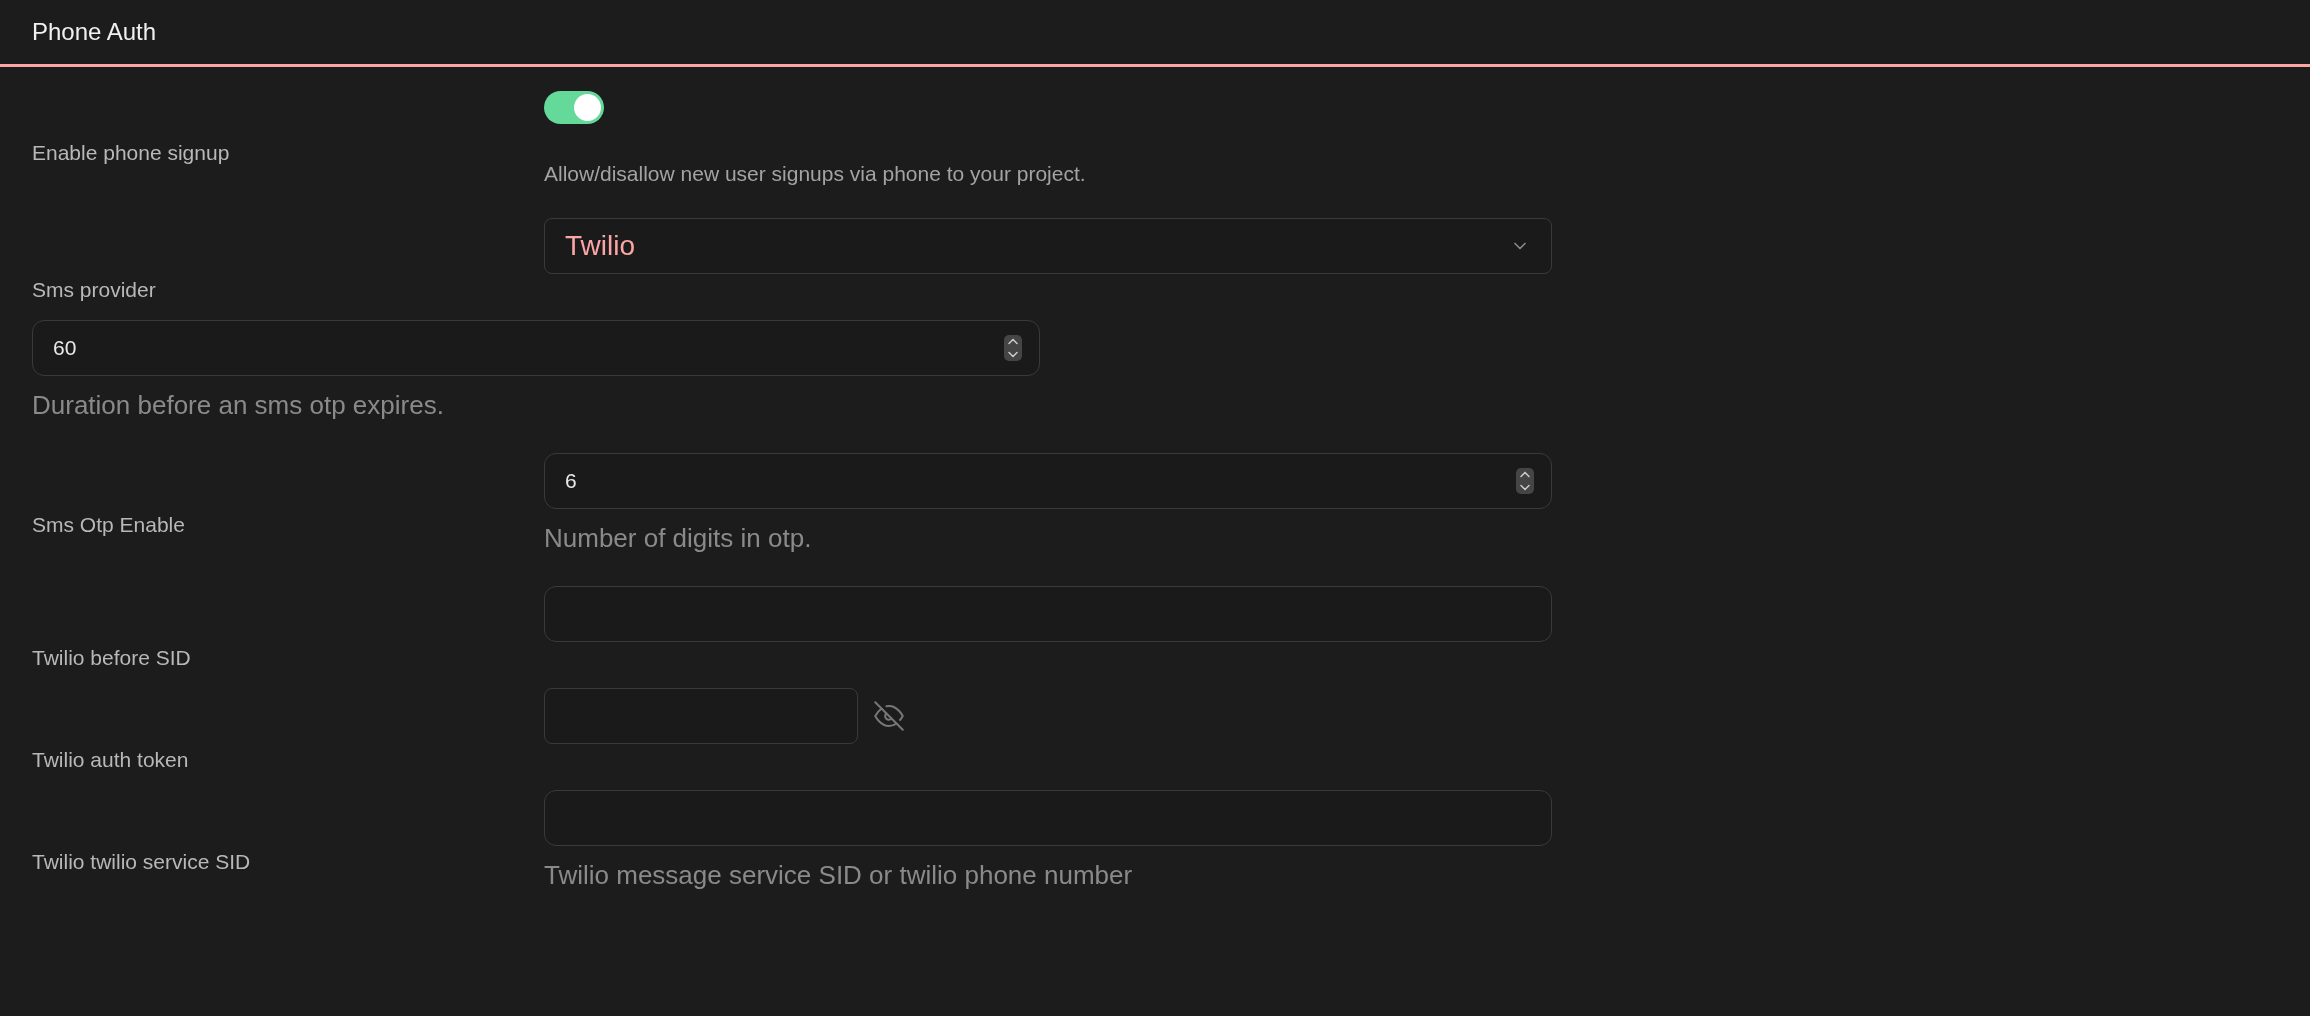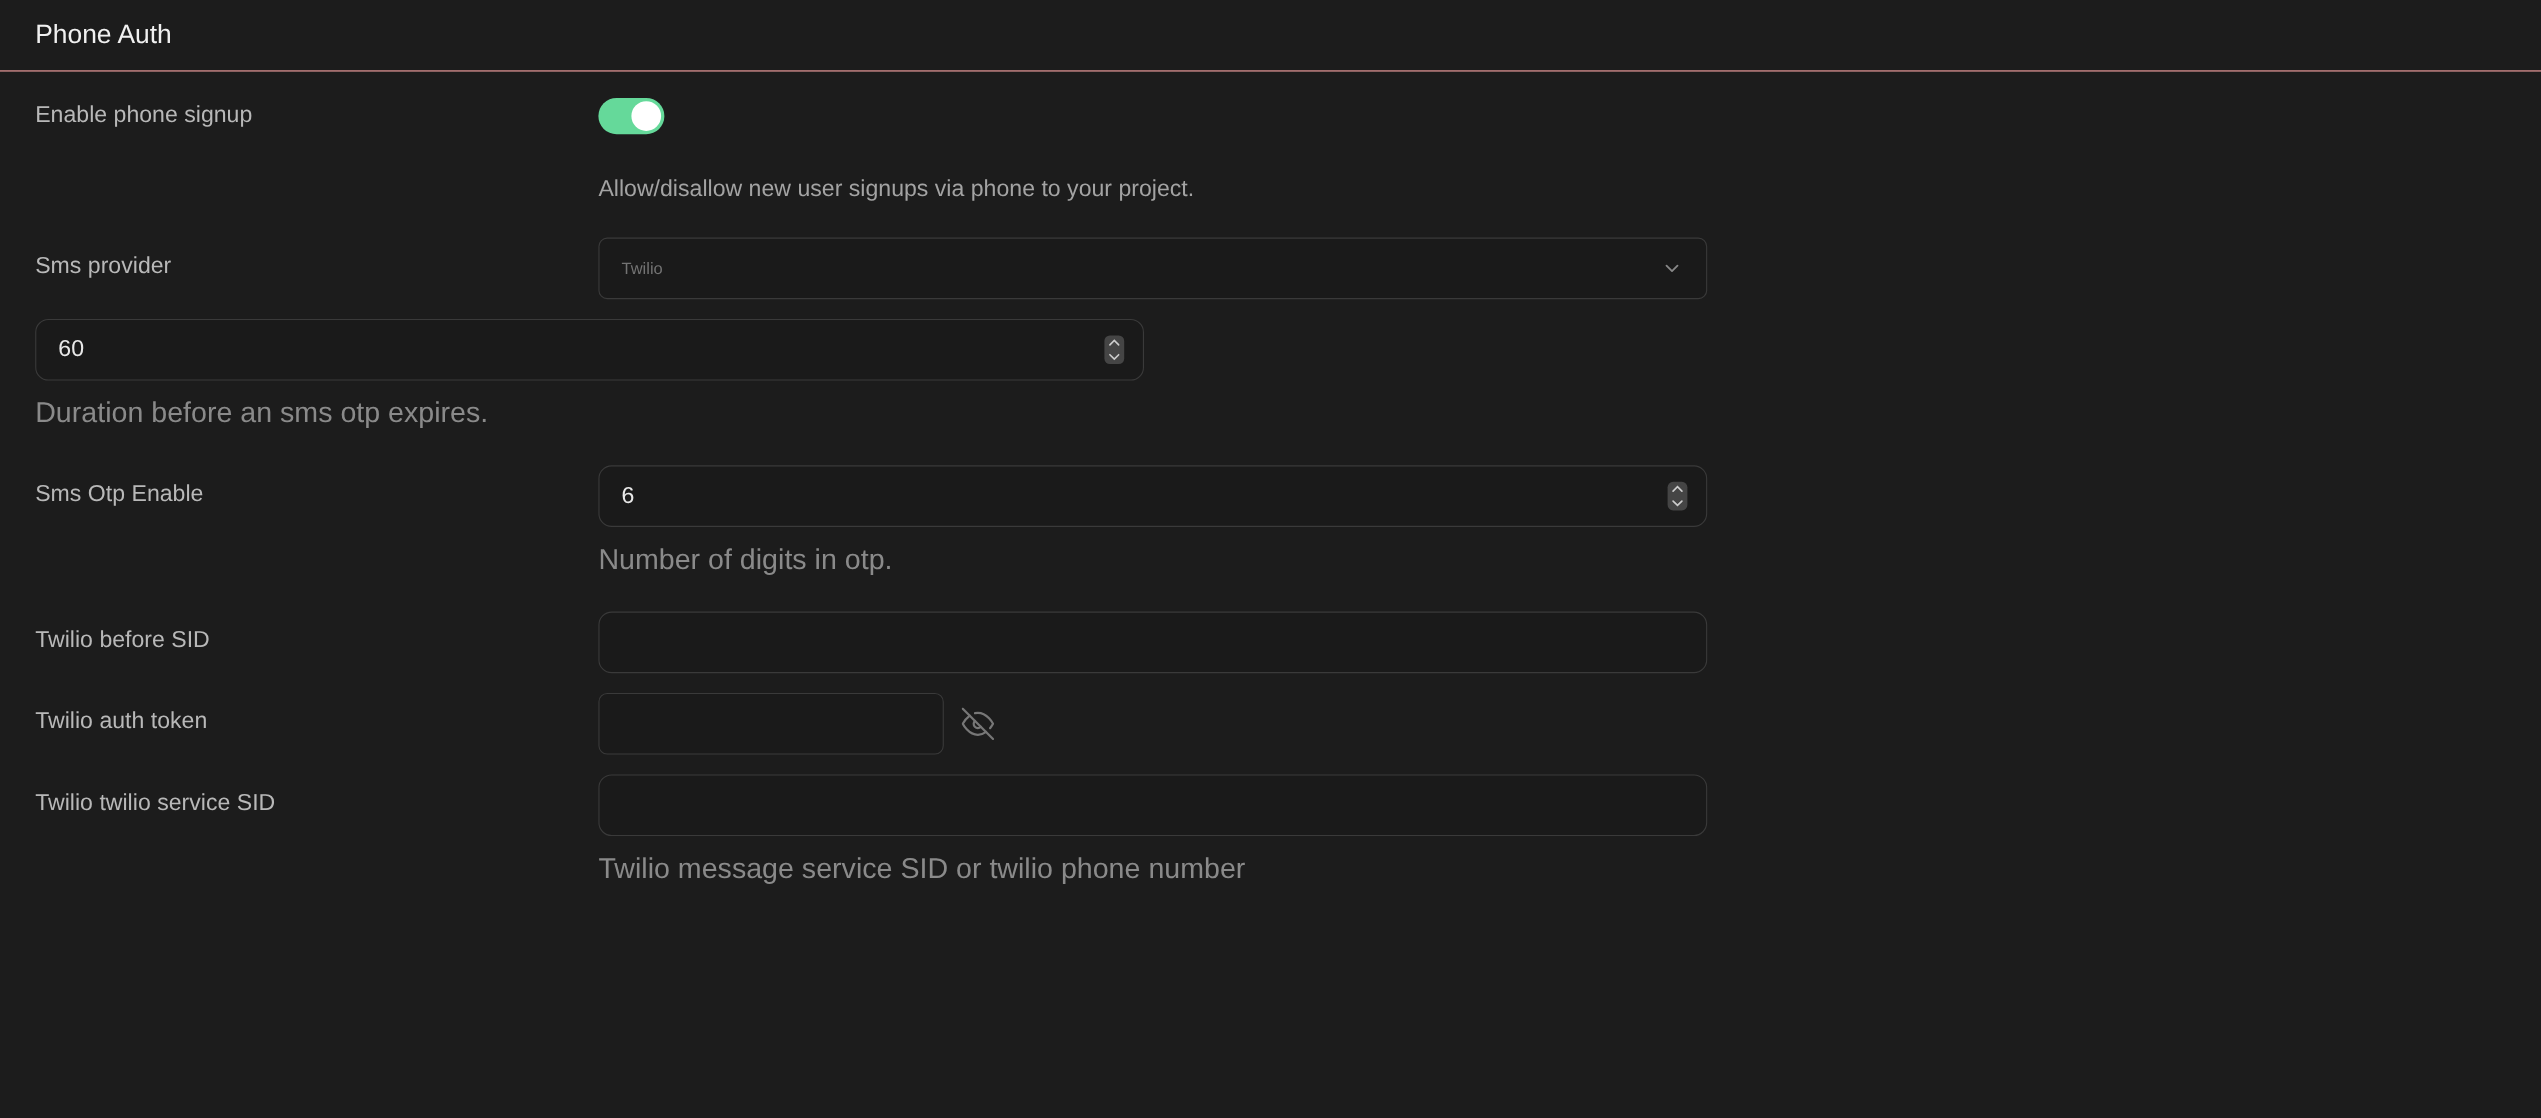--- a/index.html
+++ b/index.html
@@ -13,21 +13,21 @@
       color: #e0e0e0;
       font-family: -apple-system, BlinkMacSystemFont, "Segoe UI", Helvetica, Arial, sans-serif;
       font-size: 21px;
       width: 2310px;
       height: 1016px;
       overflow: hidden;
     }
 
     .header {
       padding: 18px 32px;
-      border-bottom: 1px solid #fca5a5;
+      border-bottom: 3px solid #fca5a5;
     }
 
     .header-title {
       font-size: 24px;
       font-weight: 500;
       color: #f0f0f0;
     }
 
     .content {
       padding: 24px 32px;
@@ -42,20 +42,21 @@
     .form-row.tight {
       margin-bottom: 18px;
     }
 
     .form-label {
       width: 512px;
       flex-shrink: 0;
       color: #b8b8b8;
       font-size: 21px;
       padding-top: 14px;
+      margin-top: 46px;
     }
 
     .form-label.toggle-label {
       padding-top: 4px;
     }
 
     .form-control {
       flex: 1;
       max-width: 1008px;
     }
@@ -97,22 +98,22 @@
       position: relative;
       width: 100%;
     }
 
     .select-input {
       width: 100%;
       height: 56px;
       background-color: #1a1a1a;
       border: 1px solid #3a3a3a;
       border-radius: 8px;
-      color: #737373;
-      font-size: 15px;
+      color: #fca5a5;
+      font-size: 28px;
       padding: 0 20px;
       appearance: none;
       cursor: pointer;
       display: flex;
       align-items: center;
     }
 
     .chevron {
       position: absolute;
       right: 22px;

